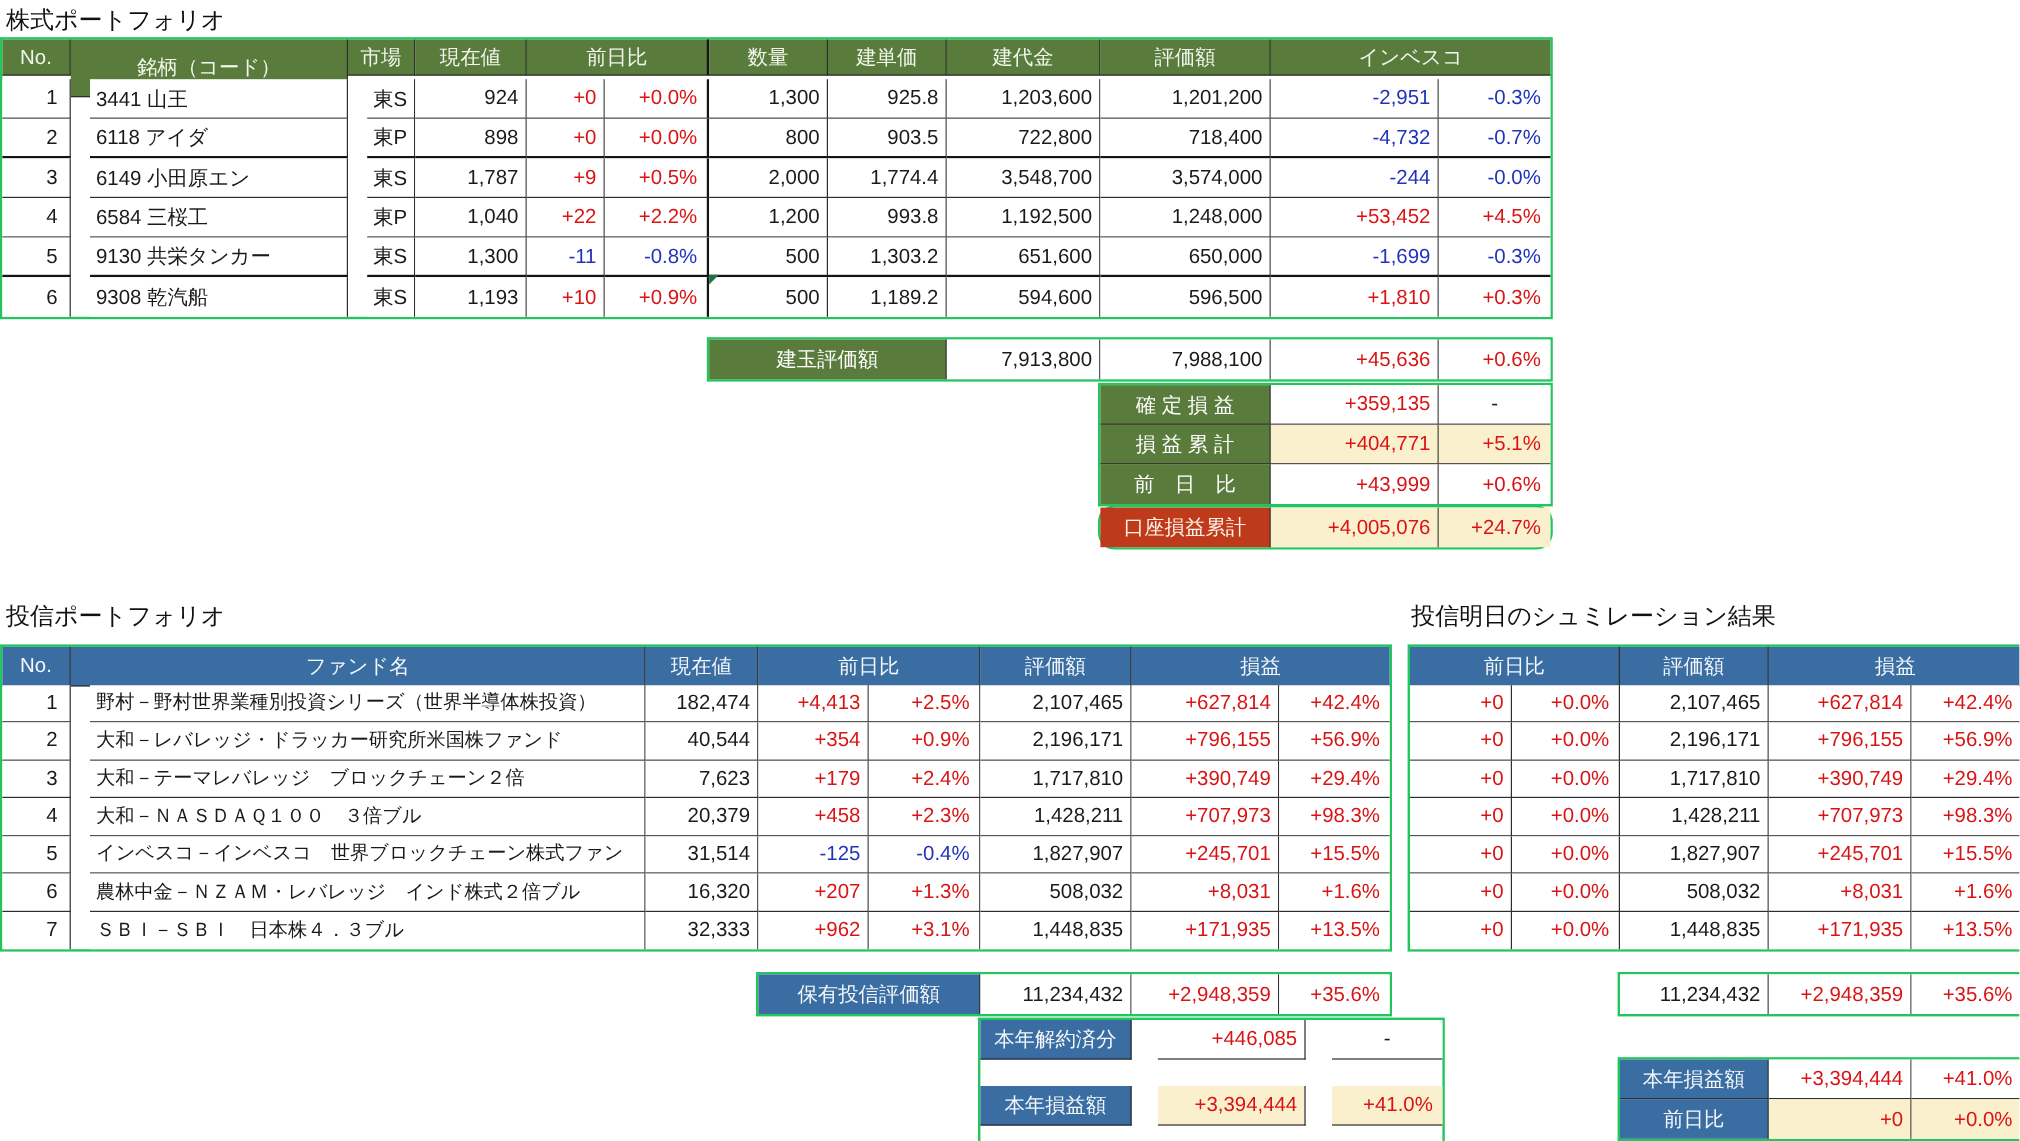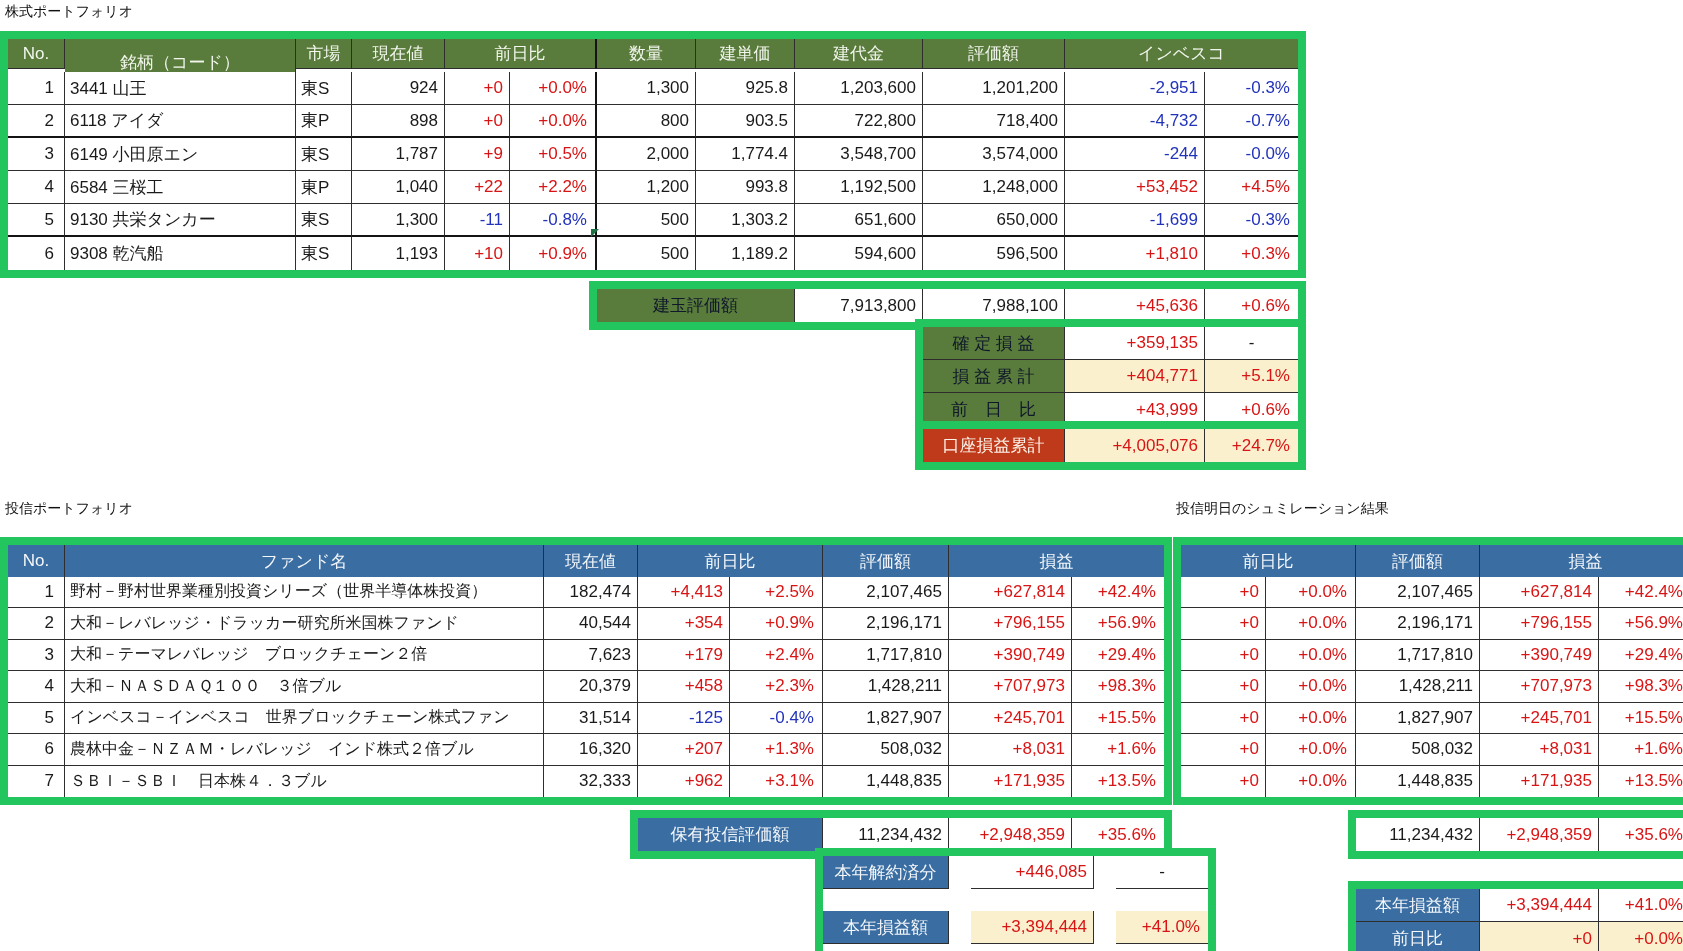--- a/index.html
+++ b/index.html
@@ -1,33 +1,33 @@
 <!DOCTYPE html>
 <html><head>
 <meta charset="utf-8">
 <style>
   html,body{margin:0;padding:0;background:#fff;}
   .stage{position:relative;width:1683px;height:951px;background:#ffffff;overflow:hidden;
          font-family:"Liberation Sans","DejaVu Sans",sans-serif;color:#1a1a1a;}
-  .title{position:absolute;font-size:14px;color:#111;white-space:nowrap;}
-  .tbl{position:absolute;display:grid;border:8px solid #22c55e;background:#fff;}
+  .title{position:absolute;font-size:20px;color:#111;white-space:nowrap;}
+  .tbl{position:absolute;display:grid;border:2px solid #22c55e;background:#fff;}
   .c{border-right:1px solid #2e2e2e;border-bottom:1px solid #2e2e2e;display:flex;align-items:center;
      font-size:17px;overflow:hidden;white-space:nowrap;box-sizing:border-box;background:#fff;}
   .h{background:#597B3C;color:#f2f6ec;justify-content:center;font-size:17px;}
   .hb{background:#3A6DA1;color:#f4f7fb;justify-content:center;font-size:17px;}
   .num{justify-content:flex-end;padding-right:6px;}
   .pct{justify-content:flex-end;padding-right:8px;}
-  .txt{justify-content:flex-start;padding-left:5px;}
+  .txt{justify-content:flex-start;padding-left:5px;margin-left:16px;}
   .ctr{justify-content:center;}
   .noc{justify-content:flex-end;padding-right:10px;}
   .sep{border-right-width:2px;border-right-color:#141414;}
   .tb{border-bottom-width:2px;border-bottom-color:#141414;}
   .last{border-right:none;}
   .bot{border-bottom:none;}
-  .glabel{background:#597B3C;color:#0f172a;justify-content:center;}
+  .glabel{background:#597B3C;color:#ffffff;justify-content:center;}
   .blabel{background:#3A6DA1;color:#f4f7fb;justify-content:center;}
   .rlabel{background:#BF3A1A;color:#FDF2E8;justify-content:center;}
   .cream{background:#FBF0CE;}
   .pos{color:#D91414;}
   .neg{color:#2233BB;}
   .fname{font-size:16px;}
   .tri{position:absolute;width:0;height:0;border-top:8px solid #1E7145;border-right:8px solid transparent;}
 </style>
 </head>
 <body>
@@ -145,21 +145,21 @@
 
     <div class="c glabel">損 益 累 計</div>
     <div class="c num signed cream pos">+404,771</div>
     <div class="c pct signed last cream pos">+5.1%</div>
 
     <div class="c glabel bot">前　日　比</div>
     <div class="c num signed bot pos">+43,999</div>
     <div class="c pct signed last bot pos">+0.6%</div>
   </div>
 
-  <div class="tbl" style="left:915px;top:421px;grid-template-columns:142px 140px 93px;grid-auto-rows:33px;">
+  <div class="tbl" style="left:915px;top:421px;grid-template-columns:142px 140px 93px;grid-auto-rows:33px;border-radius:14px;">
     <div class="c rlabel bot">口座損益累計</div>
     <div class="c num signed cream bot pos">+4,005,076</div>
     <div class="c pct signed last cream bot pos">+24.7%</div>
   </div>
 
   <div class="title" style="left:5px;top:500px;">投信ポートフォリオ</div>
 
   <div class="tbl" style="left:0px;top:537px;grid-template-columns:57px 479px 94px 92px 93px 126px 123px 92px;grid-auto-rows:31.5px;">
 
     <div class="c hb" style="height:33px">No.</div>

